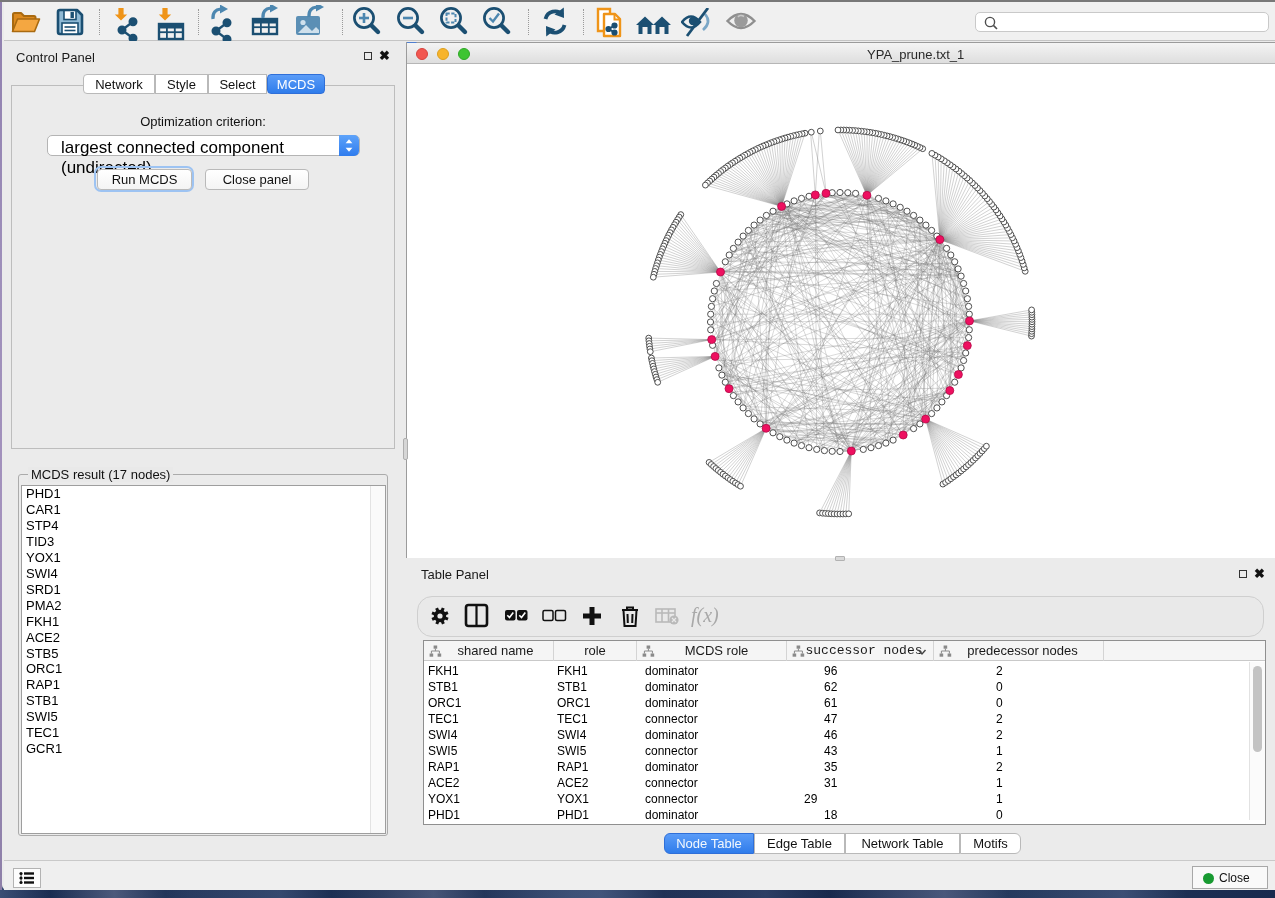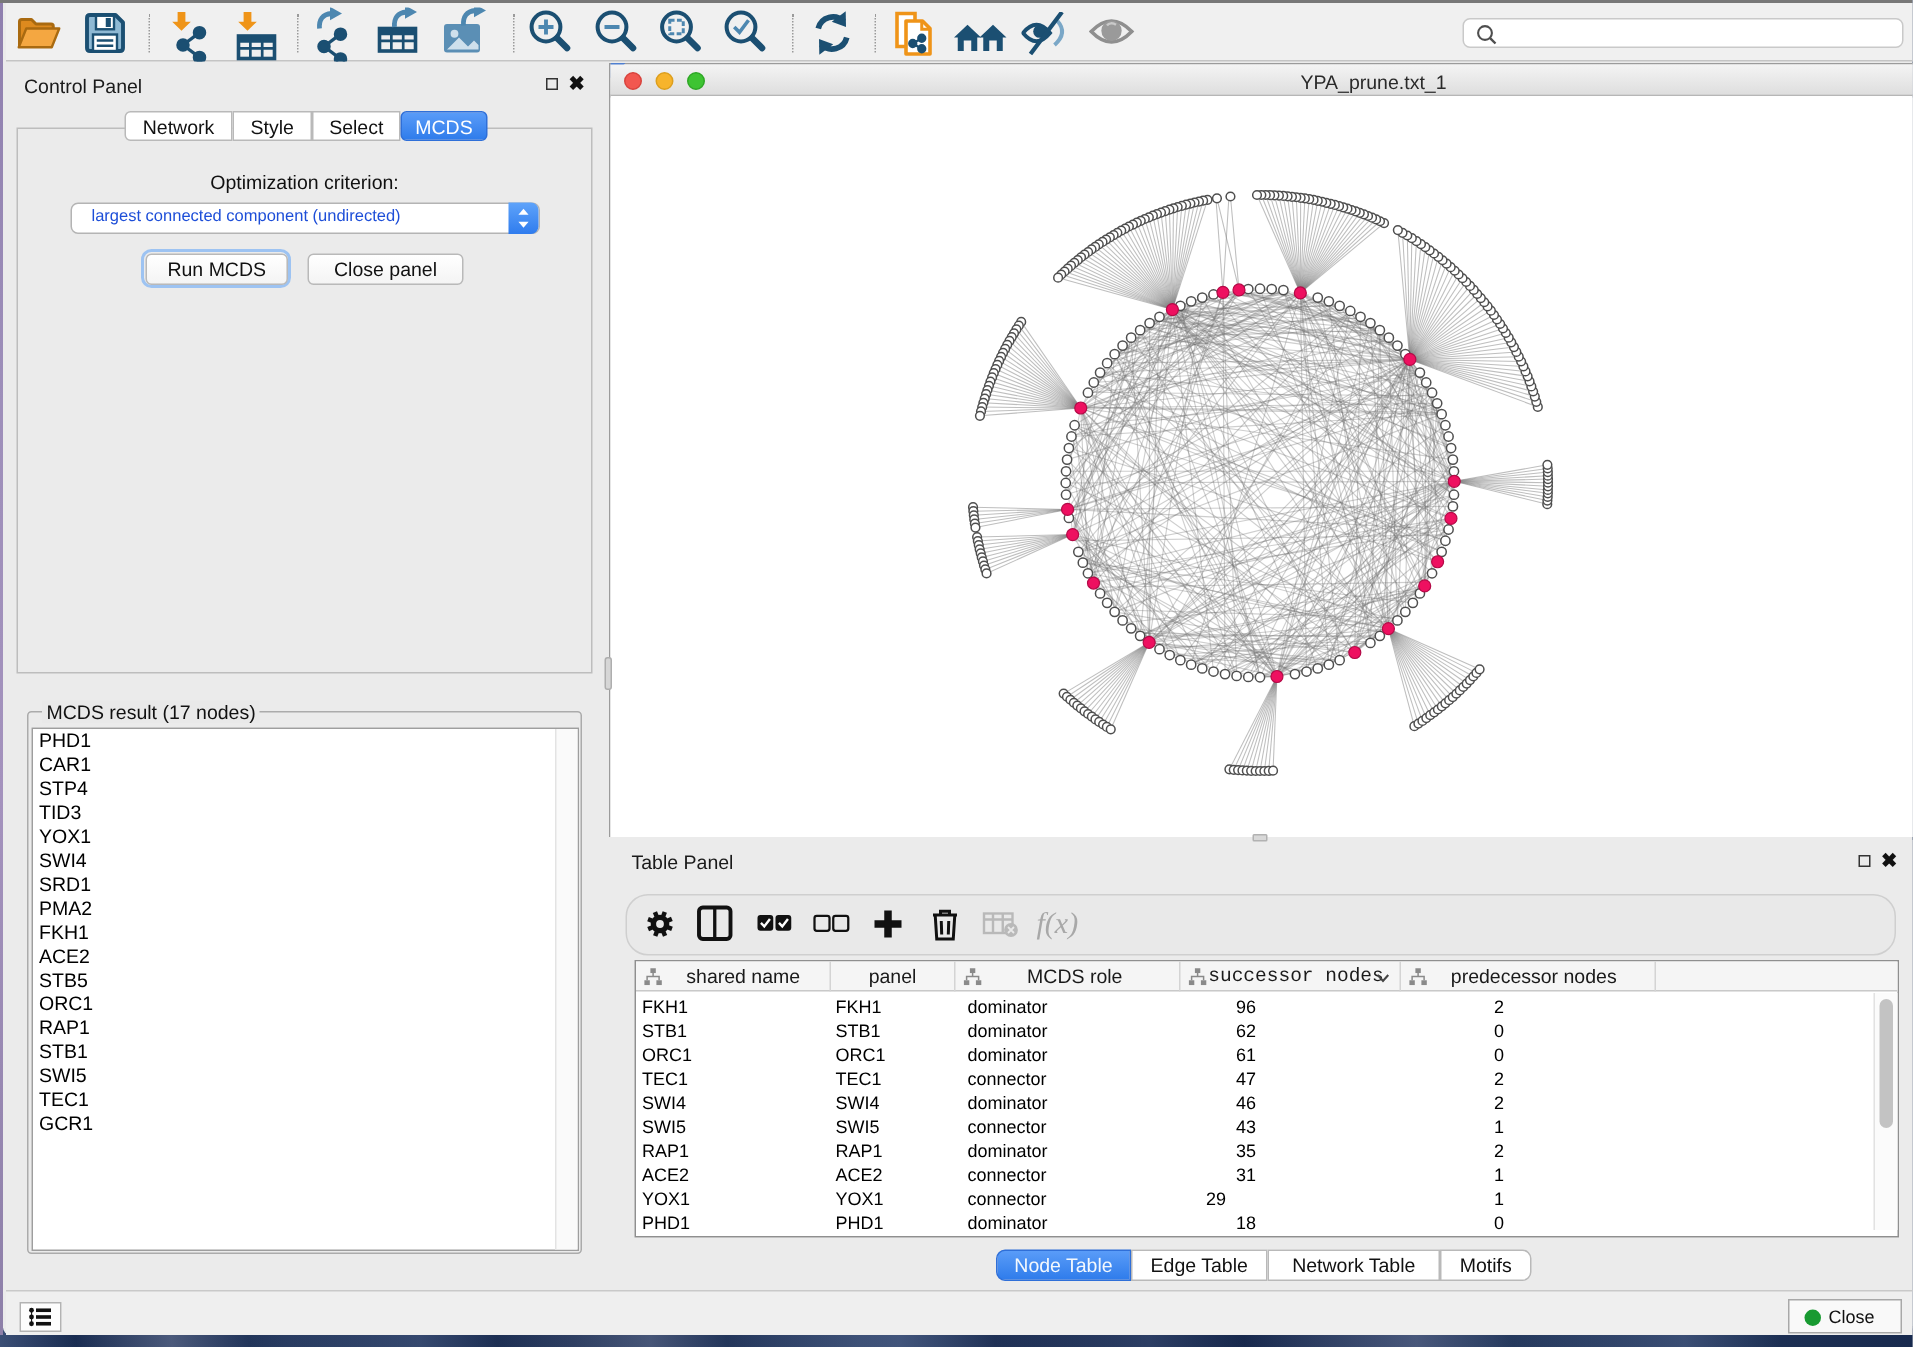--- a/index.html
+++ b/index.html
@@ -23,21 +23,21 @@
 
 .cp-title { position:absolute; left:14px; top:50px; font-size:13px; color:#1a1a1a; }
 .cp-float { position:absolute; left:362px; top:52px; width:8px; height:8px; border:1.5px solid #333; }
 .cp-close { position:absolute; left:377px; top:48px; font-size:13px; font-weight:bold; color:#111; }
 .tab { position:absolute; top:0; height:20px; background:#fff; border:1px solid #b9b9b9; font-size:13px; color:#111;
   text-align:center; line-height:19px; }
 .tab.sel { background:linear-gradient(180deg,#5a9cf8,#2f7ceb); color:#fff; border-color:#2f6fd8; border-radius:4px; }
 .cp-box { position:absolute; left:9px; top:85px; width:384px; height:364px; border:1px solid #bdbdbd; background:#ebebeb; }
 .opt-label { position:absolute; left:0; top:114px; width:402px; text-align:center; font-size:13px; color:#111; }
 .combo { position:absolute; left:45px; top:135px; width:313px; height:21px; background:#fff; border:1px solid #b4b4b4; border-radius:5px; }
-.combo-txt { position:absolute; left:13px; top:2px; font-size:11px; color:#1d4ed8; }
+.combo-txt { position:absolute; left:13px; top:2px; font-size:17px; color:#000000; }
 .combo-btn { position:absolute; right:0px; top:-1px; width:20px; height:21px; border-radius:0 5px 5px 0;
   background:linear-gradient(180deg,#5ea3fa,#2f7cee); }
 .btn { position:absolute; height:21px; background:linear-gradient(180deg,#ffffff,#f4f4f4); border:1px solid #b9b9b9; border-radius:4px;
   font-size:13px; color:#111; text-align:center; line-height:19px; }
 .focusring { position:absolute; left:92px; top:166px; width:100px; height:26px; border:2.5px solid #9dc3f2; border-radius:7px; }
 .groupbox { position:absolute; left:16px; top:474px; width:370px; height:362px; border:1px solid #ababab; border-radius:3px; }
 .grouplabel { position:absolute; left:9px; top:-8px; background:#e9e9e9; padding:0 3px; font-size:13px; color:#111; }
 .listbox { position:absolute; left:2px; top:10px; width:365px; height:349px; background:#fff; border:1px solid #9e9e9e; }
 .listbox .item { position:absolute; left:4px; font-size:13px; color:#000; }
 .list-sb { position:absolute; right:0; top:0; width:15px; height:100%; background:#fafafa; border-left:1px solid #e3e3e3; }
@@ -1252,21 +1252,21 @@
       </svg>
   </div>
   <div class="tbl">
     <div class="tbl-head">
 <div class="th" style="left:0;width:130px;"><svg width="13" height="13" viewBox="0 0 13 13" style="position:absolute;left:5px;top:4px">
             <rect x="4.6" y="0.5" width="3.6" height="3.2" fill="#8a8a8a"></rect>
             <rect x="0.6" y="8.5" width="3.6" height="3.2" fill="#8a8a8a"></rect>
             <rect x="8.6" y="8.5" width="3.6" height="3.2" fill="#8a8a8a"></rect>
             <path d="M6.4 3.7 V6 M2.4 8.5 V6 H10.4 V8.5" fill="none" stroke="#8a8a8a" stroke-width="1"></path>
           </svg><span style="margin-left:14px">shared name</span></div>
-<div class="th" style="left:130px;width:83px;">panel</div>
+<div class="th" style="left:130px;width:83px;">role</div>
 <div class="th" style="left:213px;width:150px;"><svg width="13" height="13" viewBox="0 0 13 13" style="position:absolute;left:5px;top:4px">
             <rect x="4.6" y="0.5" width="3.6" height="3.2" fill="#8a8a8a"></rect>
             <rect x="0.6" y="8.5" width="3.6" height="3.2" fill="#8a8a8a"></rect>
             <rect x="8.6" y="8.5" width="3.6" height="3.2" fill="#8a8a8a"></rect>
             <path d="M6.4 3.7 V6 M2.4 8.5 V6 H10.4 V8.5" fill="none" stroke="#8a8a8a" stroke-width="1"></path>
           </svg><span style="margin-left:10px">MCDS role</span></div>
 <div class="th" style="left:363px;width:147px;font-family:Liberation Mono, monospace;"><svg width="13" height="13" viewBox="0 0 13 13" style="position:absolute;left:5px;top:4px">
             <rect x="4.6" y="0.5" width="3.6" height="3.2" fill="#8a8a8a"></rect>
             <rect x="0.6" y="8.5" width="3.6" height="3.2" fill="#8a8a8a"></rect>
             <rect x="8.6" y="8.5" width="3.6" height="3.2" fill="#8a8a8a"></rect>

